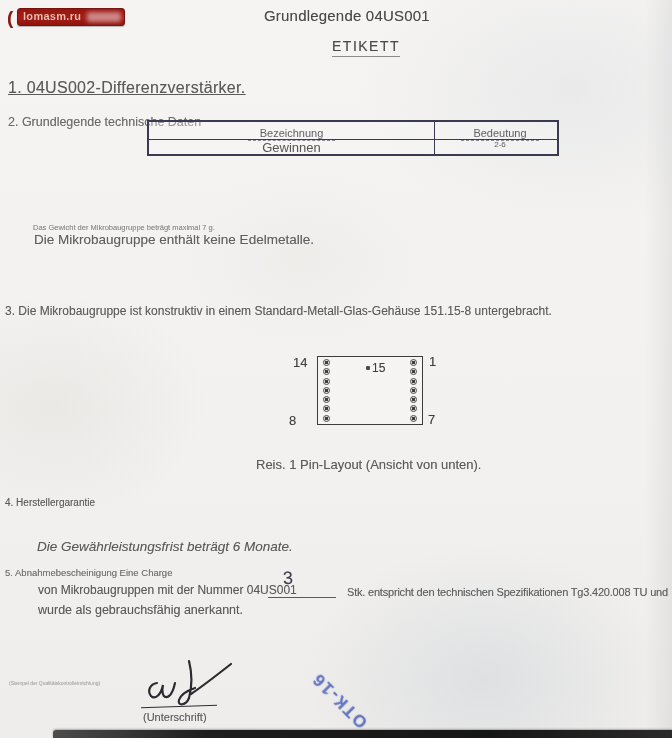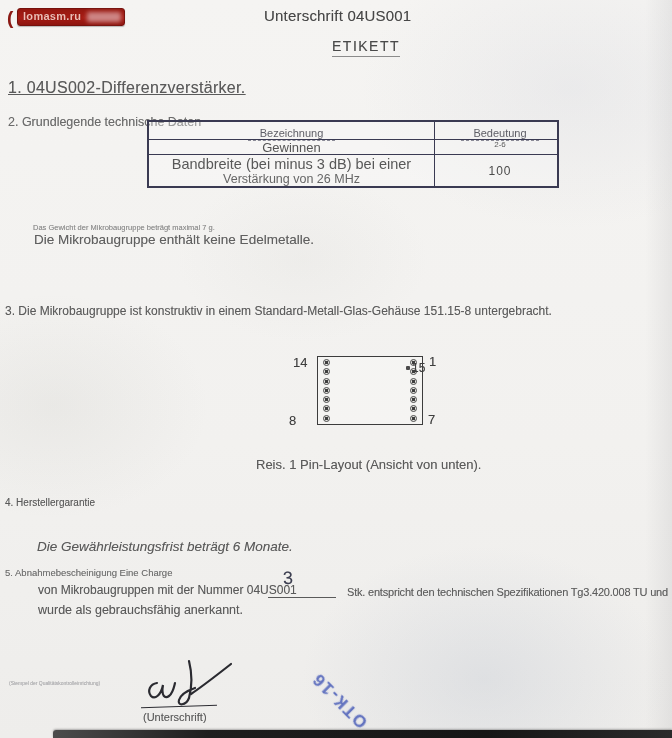--- a/index.html
+++ b/index.html
@@ -60,21 +60,21 @@
   .pincol{position:absolute;top:2px;display:flex;flex-direction:column;gap:2.3px;}
   .pincol.left{left:5px;}
   .pincol.right{right:5px;}
   .dot{width:7px;height:7px;border-radius:50%;border:1px solid #4a4a4a;box-sizing:border-box;
     background:radial-gradient(circle,#3e3e3e 0 1.5px,#e4e4e0 1.8px);}
   .pin-lab{font-size:13px;color:#3e3e3e;}
   .lab-14{left:293px;top:355px;}
   .lab-1{left:429px;top:354px;}
   .lab-8{left:289px;top:413px;}
   .lab-7{left:428px;top:412px;}
-  .pin15{left:366px;top:361px;font-size:12px;color:#3e3e3e;margin-left:40px;}
+  .pin15{left:366px;top:361px;font-size:12px;color:#3e3e3e;}
   .pin15-dot{display:inline-block;width:4px;height:4px;background:#4a4a4a;border-radius:1px;
     margin-right:2px;vertical-align:2px;}
 
   .fig-caption{left:256px;top:457px;font-size:13px;color:#5a5a5a;}
 
   .item4{left:5px;top:497px;font-size:10px;color:#5a5a5a;}
   .warranty{left:37px;top:539px;font-size:13.5px;color:#5a5a5a;font-style:italic;}
 
   .item5{left:5px;top:567px;font-size:9.5px;color:#6e6e6e;}
   .acc-a{left:38px;top:583px;font-size:12px;color:#5a5a5a;}
@@ -104,45 +104,38 @@
 <div class="page">
 
   <div>
     <span class="t wm-paren">(</span>
     <span class="wm-box">
       <span class="wm-label">lomasm.ru</span>
       <span class="wm-blur"></span>
     </span>
   </div>
 
-  <div class="t title">Unterschrift 04US001</div>
+  <div class="t title">Grundlegende 04US001</div>
   <div class="t subtitle">ETIKETT</div>
 
   <div class="t item1">1. 04US002-Differenzverstärker.</div>
   <div class="t item2">2. Grundlegende technische Daten</div>
 
   <div class="tbl">
     <div class="row first hdr">
       <div class="c1">
         <span class="hdr-span">Bezeichnung</span>
       </div>
       <div class="c2">
         <span class="hdr-span">Bedeutung</span>
       </div>
     </div>
     <div class="row r1">
       <div class="c1">Gewinnen</div>
       <div class="c2">2-6</div>
-    </div>
-    <div class="row r2">
-      <div class="c1">
-        <span class="r2-l1">Bandbreite (bei minus 3 dB) bei einer</span>
-        <span class="r2-l2">Verstärkung von 26 MHz</span>
-      </div>
-      <div class="c2">100</div>
     </div>
   </div>
 
   <div class="t weight-note">Das Gewicht der Mikrobaugruppe beträgt maximal 7 g.</div>
   <div class="t metals-note">Die Mikrobaugruppe enthält keine Edelmetalle.</div>
 
   <div class="t item3">3. Die Mikrobaugruppe ist konstruktiv in einem Standard-Metall-Glas-Gehäuse 151.15-8 untergebracht.</div>
 
   <div>
     <span class="t pin-lab lab-14">14</span>

